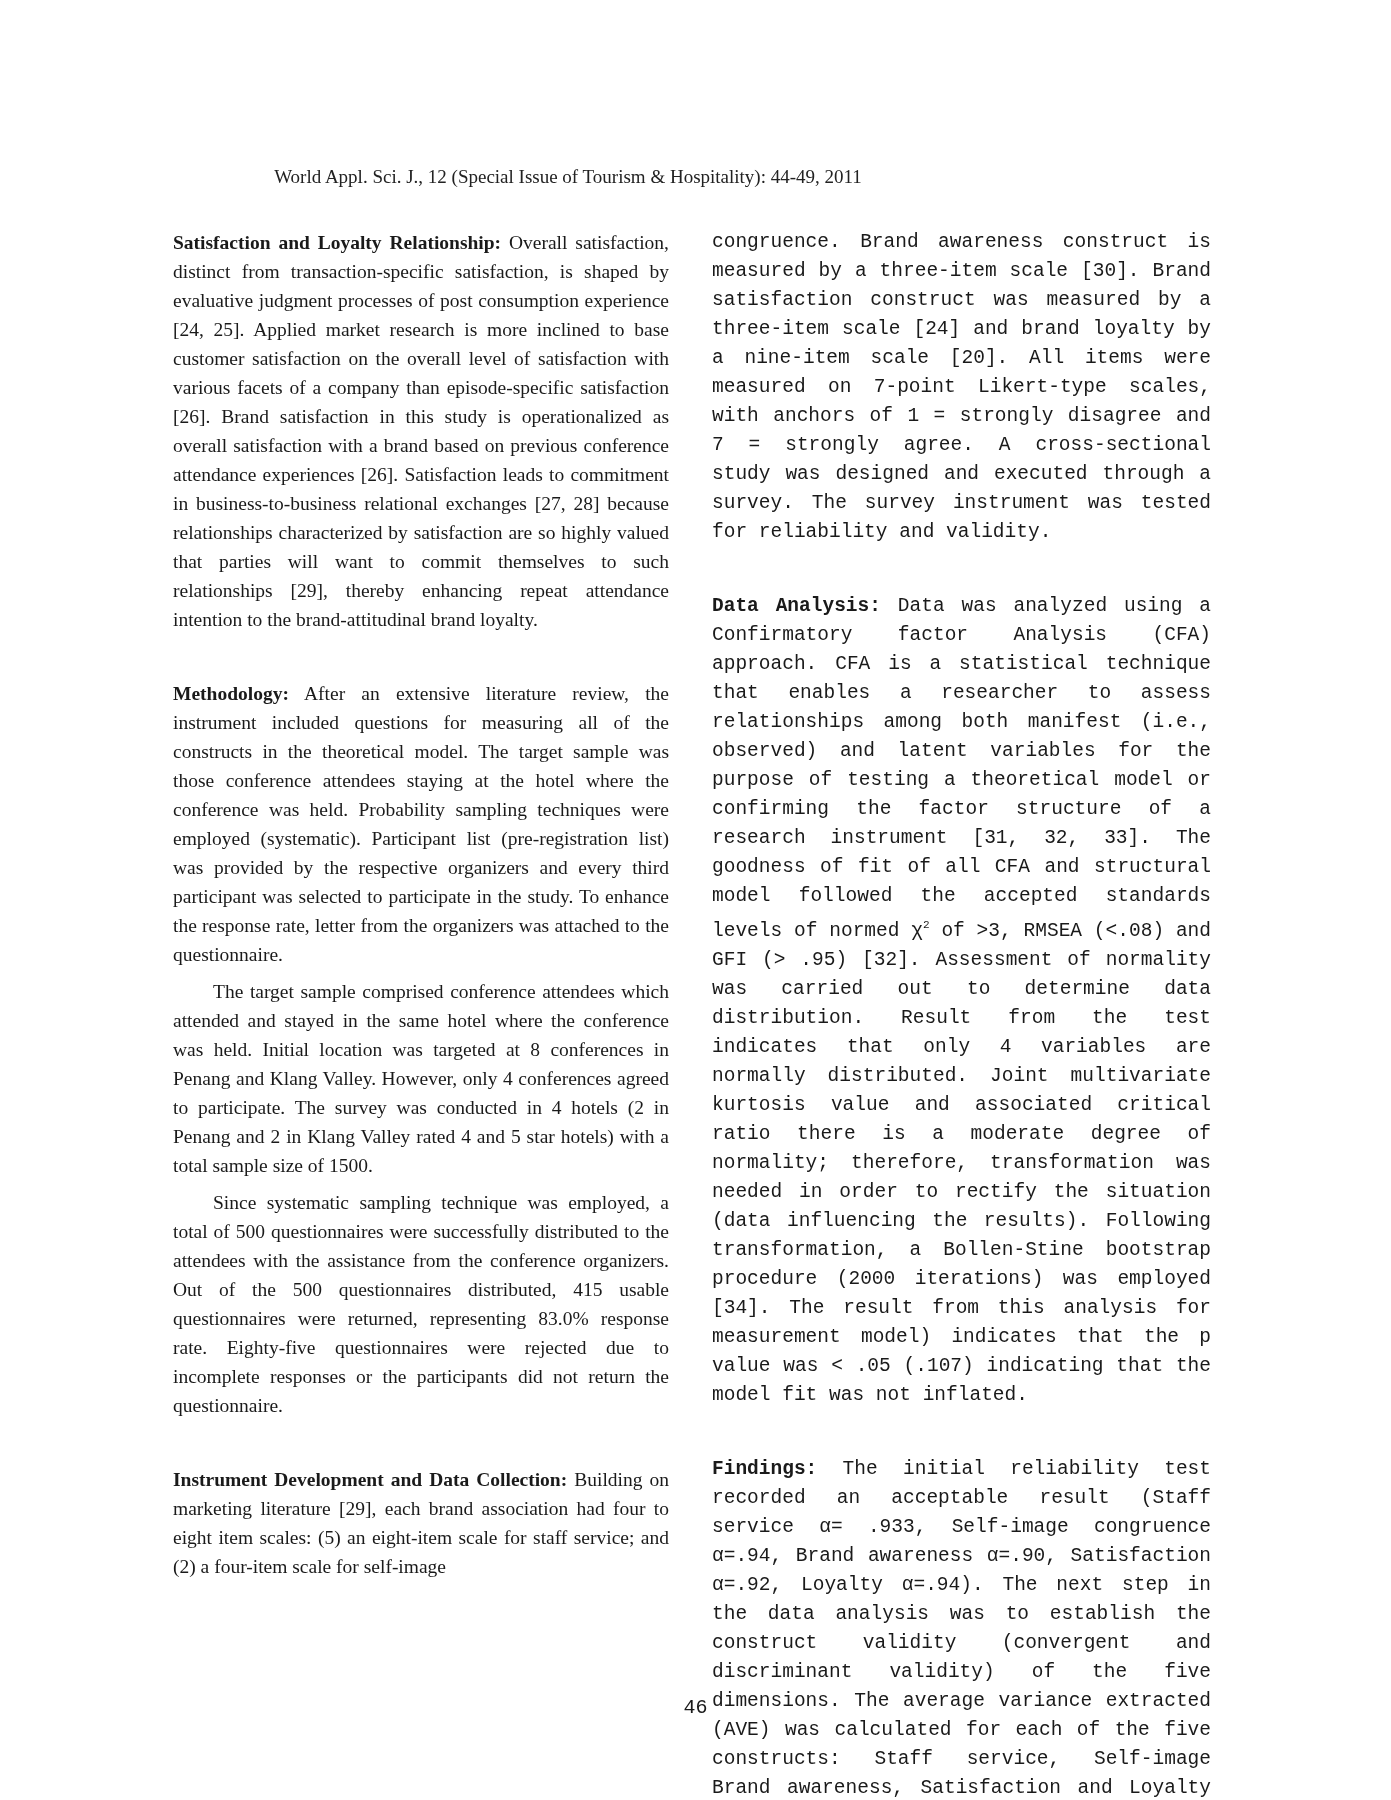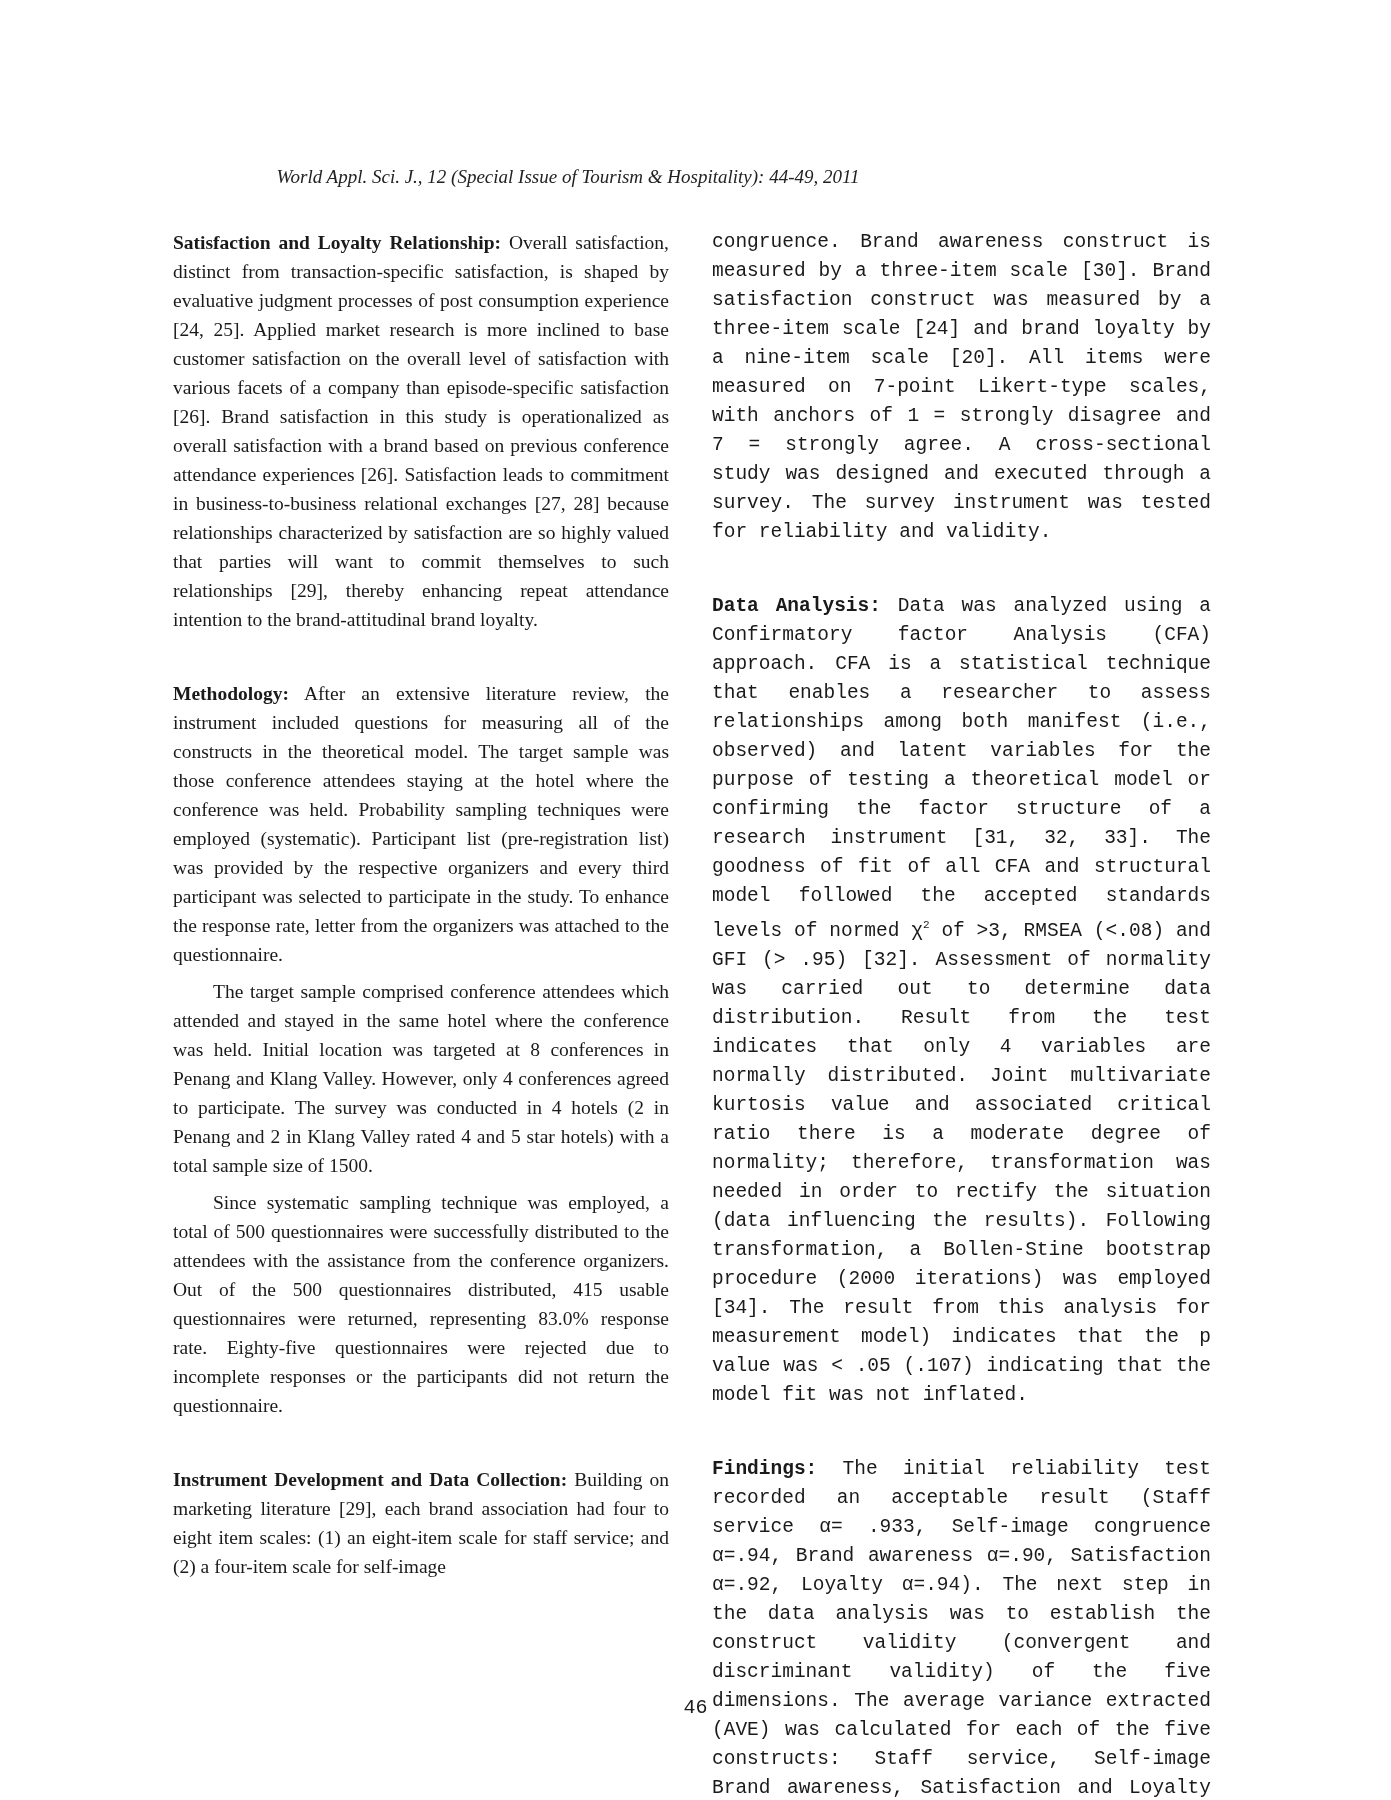--- a/index.html
+++ b/index.html
@@ -3,21 +3,21 @@
 <meta charset="utf-8">
 <style>
   html, body { margin: 0; padding: 0; background: #ffffff; }
   body {
     width: 1391px; height: 1800px; position: relative; overflow: hidden;
     font-family: "Liberation Serif", "DejaVu Serif", serif;
     color: #1a1a1a;
   }
   .running-head {
     position: absolute; top: 166px; left: 0; width: 1136px;
-    text-align: center; font-style: italic; font-size: 19px; color: #222;
+    text-align: center; font-size: 19px; color: #222;
   }
   .col {
     position: absolute; top: 220px; width: 512px;
     font-size: 19.5px; line-height: 29px; text-align: justify;
   }
   .col.left { left: 165px; }
   .col.right { left: 704px; width: 515px; font-family: Liberation Mono, monospace; }
   .col p { margin: 8px; }
   .col p.indent { text-indent: 40px; }
   .col .gap { height: 29px; }
@@ -37,21 +37,21 @@
 
 <div class="running-head">World Appl. Sci. J., 12 (Special Issue of Tourism &amp; Hospitality): 44-49, 2011</div>
 
 <div class="col left">
   <p><span class="head">Satisfaction and Loyalty Relationship:</span><span> Overall satisfaction, distinct from transaction-specific satisfaction, is shaped by evaluative judgment processes of post consumption experience [24, 25]. Applied market research is more inclined to base customer satisfaction on the overall level of satisfaction with various facets of a company than episode-specific satisfaction [26]. Brand satisfaction in this study is operationalized as overall satisfaction with a brand based on previous conference attendance experiences [26]. Satisfaction leads to commitment in business-to-business relational exchanges [27, 28] because relationships characterized by satisfaction are so highly valued that parties will want to commit themselves to such relationships [29], thereby enhancing repeat attendance intention to the brand-attitudinal brand loyalty.</span></p>
   <div class="gap"></div>
   <p><span class="head">Methodology:</span><span> After an extensive literature review, the instrument included questions for measuring all of the constructs in the theoretical model. The target sample was those conference attendees staying at the hotel where the conference was held. Probability sampling techniques were employed (systematic). Participant list (pre-registration list) was provided by the respective organizers and every third participant was selected to participate in the study. To enhance the response rate, letter from the organizers was attached to the questionnaire.</span></p>
   <p class="indent">The target sample comprised conference attendees which attended and stayed in the same hotel where the conference was held. Initial location was targeted at 8 conferences in Penang and Klang Valley. However, only 4 conferences agreed to participate. The survey was conducted in 4 hotels (2 in Penang and 2 in Klang Valley rated 4 and 5 star hotels) with a total sample size of 1500.</p>
   <p class="indent">Since systematic sampling technique was employed, a total of 500 questionnaires were successfully distributed to the attendees with the assistance from the conference organizers. Out of the 500 questionnaires distributed, 415 usable questionnaires were returned, representing 83.0% response rate. Eighty-five questionnaires were rejected due to incomplete responses or the participants did not return the questionnaire.</p>
   <div class="gap"></div>
-  <p><span class="head">Instrument Development and Data Collection:</span><span> Building on marketing literature [29], each brand association had four to eight item scales: (1) an eight-item scale for staff service; and (2) a four-item scale for self-image</span></p>
+  <p><span class="head">Instrument Development and Data Collection:</span><span> Building on marketing literature [29], each brand association had four to eight item scales: (5) an eight-item scale for staff service; and (2) a four-item scale for self-image</span></p>
 </div>
 
 <div class="col right">
   <p>congruence. Brand awareness construct is measured by a three-item scale [30]. Brand satisfaction construct was measured by a three-item scale [24] and brand loyalty by a nine-item scale [20]. All items were measured on 7-point Likert-type scales, with anchors of 1 = strongly disagree and 7 = strongly agree. A cross-sectional study was designed and executed through a survey. The survey instrument was tested for reliability and validity.</p>
   <div class="gap"></div>
   <p><span class="head">Data Analysis:</span><span> Data was analyzed using a Confirmatory factor Analysis (CFA) approach. CFA is a statistical technique that enables a researcher to assess relationships among both manifest (i.e., observed) and latent variables for the purpose of testing a theoretical model or confirming the factor structure of a research instrument [31, 32, 33]. The goodness of fit of all CFA and structural model followed the accepted standards levels of normed </span><span>χ</span><sup style="font-size:11px">2</sup><span> of &gt;3, RMSEA (&lt;.08) and GFI (&gt; .95) [32]. Assessment of normality was carried out to determine data distribution. Result from the test indicates that only 4 variables are normally distributed. Joint multivariate kurtosis value and associated critical ratio there is a moderate degree of normality; therefore, transformation was needed in order to rectify the situation (data influencing the results). Following transformation, a Bollen-Stine bootstrap procedure (2000 iterations) was employed [34]. The result from this analysis for measurement model) indicates that the p value was &lt; .05 (.107) indicating that the model fit was not inflated.</span></p>
   <div class="gap"></div>
   <p><span class="head">Findings:</span><span> The initial reliability test recorded an acceptable result (Staff service α= .933, Self-image congruence α=.94, Brand awareness α=.90, Satisfaction α=.92, Loyalty α=.94). The next step in the data analysis was to establish the construct validity (convergent and discriminant validity) of the five dimensions. The average variance extracted (AVE) was calculated for each of the five constructs: Staff service, Self-image Brand awareness, Satisfaction and Loyalty [35]. Table 1 provides evidence for adequate composite reliability and construct validity [35].</span></p>
   <div class="gap"></div>
   <ul class="bullets">

